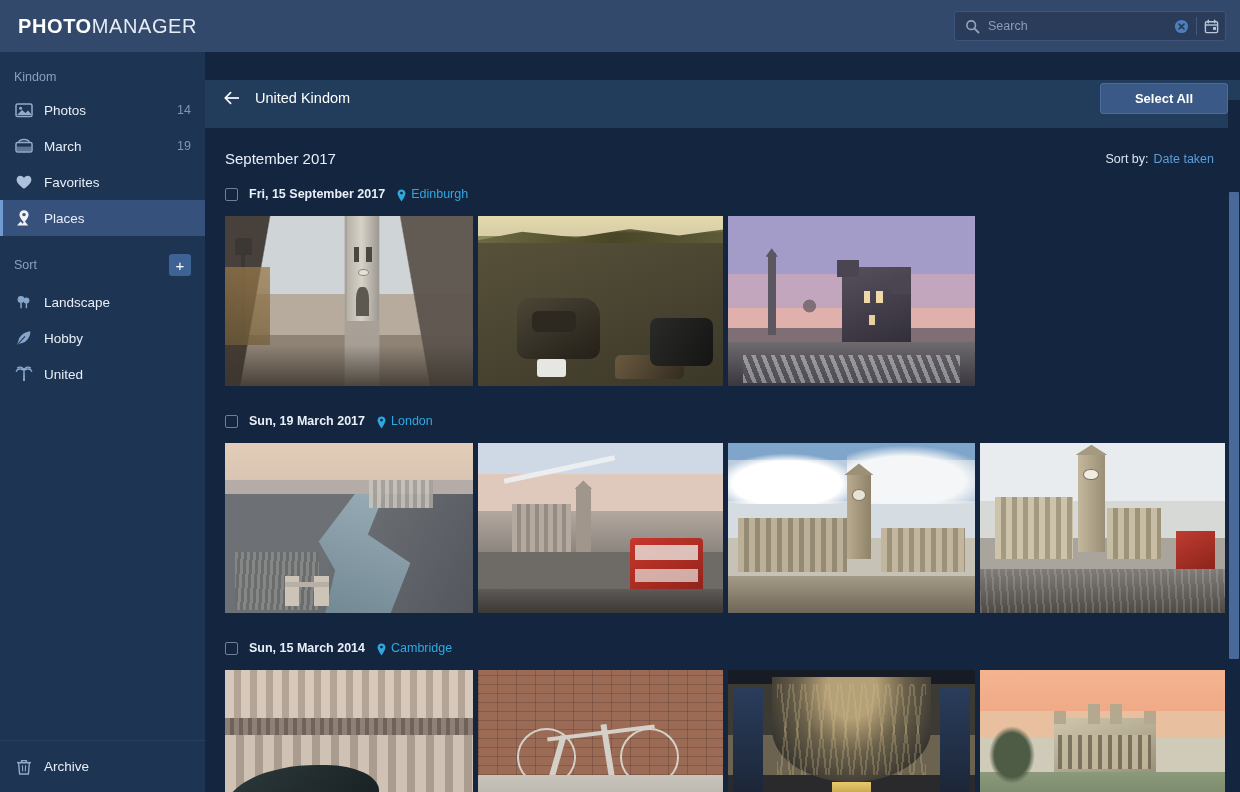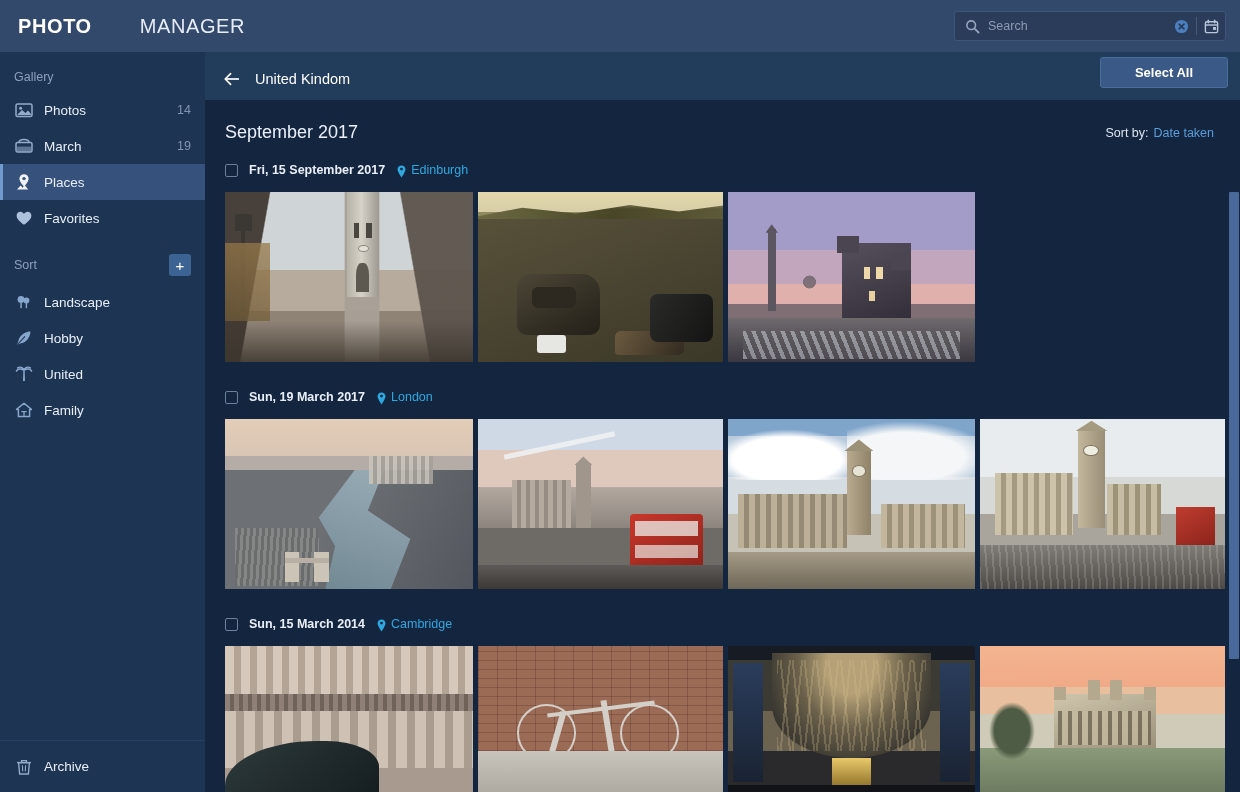--- a/index.html
+++ b/index.html
@@ -14,21 +14,21 @@
   
   .topbar {
     height: 52px; min-height: 52px;
     background: #33496b;
     display: flex; align-items: center; justify-content: space-between;
     padding: 0 14px 0 18px;
     position: relative; z-index: 20;
   }
   .brand { font-size: 20px; letter-spacing: 0.6px; color: #ffffff; white-space: nowrap; }
   .brand .b1 { font-weight: bold; }
-  .brand .b2 { font-weight: normal; color: #e6ecf5; margin-left: 48px; }
+  .brand .b2 { font-weight: normal; color: #e6ecf5; }
 
   .searchwrap {
     width: 272px; height: 30px;
     background: #2a3c5a;
     border: 1px solid #3d557a;
     border-radius: 3px;
     display: flex; align-items: center;
     padding: 0 6px 0 10px;
   }
   .searchwrap .s-ic { width: 15px; height: 15px; flex: 0 0 15px; opacity: .75; }
@@ -80,38 +80,39 @@
     height: 52px; min-height: 52px; border-top: 1px solid #26405f;
     display: flex; align-items: center; padding-left: 14px; cursor: pointer;
     color: #e7eef7; font-size: 13.5px; background: #1e3453;
   }
   .archive .ic { width: 20px; height: 20px; flex: 0 0 20px; margin-right: 10px; opacity: .9; }
 
   
   .main { flex: 1; display: flex; flex-direction: column; min-width: 0; background: #14263f; position: relative; }
   .toolbar {
     height: 48px; min-height: 48px; background: #223c5c;
-    display: flex; align-items: flex-end; justify-content: space-between;
+    display: flex; align-items: center; justify-content: space-between;
     padding: 0 12px 12px 18px;
+    margin-top: 28px;
   }
   .back-grp { display: flex; align-items: center; cursor: pointer; }
   .back-ic { width: 18px; height: 18px; margin-right: 14px; }
   .crumb { color: #ffffff; font-size: 14.5px; }
   .selectall {
     background: #3a5986; border: 1px solid #4a6d9e; color: #ffffff;
     font-size: 13px; font-family: inherit; font-weight: bold;
     padding: 7px 34px; border-radius: 3px; cursor: pointer;
   }
 
   .content { flex: 1; min-height: 0; overflow: hidden; position: relative; padding-right: 12px; }
   .content-head {
     display: flex; align-items: center; justify-content: space-between;
     padding: 22px 14px 14px 20px;
   }
-  .month { color: #e9eff8; font-size: 18px; }
+  .month { color: #e9eff8; font-size: 15px; }
   .sortby { font-size: 12.5px; color: #dbe4ef; }
   .sortby .val { color: #5b9ddb; margin-left: 5px; cursor: pointer; }
 
   .group { padding-left: 20px; }
   .group-head { display: flex; align-items: center; height: 26px; margin-bottom: 9px; }
   .cbx {
     width: 13px; height: 13px; border: 1px solid #6c809b; border-radius: 2px;
     margin-right: 11px; cursor: pointer; background: transparent;
   }
   .gdate { color: #e9eff8; font-size: 12.5px; font-weight: bold; margin-right: 12px; white-space: nowrap; }
@@ -169,21 +170,21 @@
           </svg>
       </span>
     </div>
   </div>
 
   <div class="body">
 
     <div class="sidebar">
       <div class="side-scroll">
         <div class="sec-label">
-          <span>Gallery</span>
+          <span>Kindom</span>
         </div>
 
         <div class="nav-item">
           <span class="ic">
             <svg viewBox="0 0 20 20" width="20" height="20">
                 <rect x="2" y="4" width="16" height="12.5" rx="1.6" fill="none" stroke="#9fb6d4" stroke-width="1.5"></rect>
                 <circle cx="6.6" cy="8.2" r="1.5" fill="#9fb6d4"></circle>
                 <path d="M3 15 L8 10 L11.5 13 L14 10.5 L17 14 L17 15 Z" fill="#9fb6d4"></path>
               </svg>
           </span>
@@ -196,39 +197,39 @@
             <svg viewBox="0 0 20 20" width="20" height="20">
                 <rect x="2" y="6.5" width="16" height="9.5" rx="1.6" fill="none" stroke="#9fb6d4" stroke-width="1.5"></rect>
                 <path d="M5 6.3 C5 4.2 7 3.4 10 3.4 C13 3.4 15 4.2 15 6.3" fill="none" stroke="#9fb6d4" stroke-width="1.5"></path>
                 <rect x="2.8" y="10.6" width="14.4" height="5" fill="#9fb6d4" opacity=".55"></rect>
               </svg>
           </span>
           <span class="lbl">March</span>
           <span class="cnt">19</span>
         </div>
 
+        <div class="nav-item">
+          <span class="ic">
+            <svg viewBox="0 0 20 20" width="20" height="20">
+                <path d="M10 16.6 C10 16.6 2.6 12.1 2.6 7.7 C2.6 5.3 4.4 3.8 6.4 3.8 C8 3.8 9.3 4.8 10 6 C10.7 4.8 12 3.8 13.6 3.8 C15.6 3.8 17.4 5.3 17.4 7.7 C17.4 12.1 10 16.6 10 16.6 Z" fill="#b9cde7"></path>
+              </svg>
+          </span>
+          <span class="lbl">Favorites</span>
+          <span class="cnt"></span>
+        </div>
+
         <div class="nav-item active">
           <span class="ic">
             <svg viewBox="0 0 20 20" width="20" height="20">
                 <path d="M10 2.2 C7.4 2.2 5.4 4.2 5.4 6.7 C5.4 10 10 14.4 10 14.4 C10 14.4 14.6 10 14.6 6.7 C14.6 4.2 12.6 2.2 10 2.2 Z" fill="#ffffff"></path>
                 <circle cx="10" cy="6.6" r="1.7" fill="#36527c"></circle>
                 <path d="M3 17.6 L6.6 13.6 L8.6 15.8 L10.6 13 L14.2 17.6 Z" fill="#ffffff"></path>
               </svg>
           </span>
           <span class="lbl">Places</span>
-          <span class="cnt"></span>
-        </div>
-
-        <div class="nav-item">
-          <span class="ic">
-            <svg viewBox="0 0 20 20" width="20" height="20">
-                <path d="M10 16.6 C10 16.6 2.6 12.1 2.6 7.7 C2.6 5.3 4.4 3.8 6.4 3.8 C8 3.8 9.3 4.8 10 6 C10.7 4.8 12 3.8 13.6 3.8 C15.6 3.8 17.4 5.3 17.4 7.7 C17.4 12.1 10 16.6 10 16.6 Z" fill="#b9cde7"></path>
-              </svg>
-          </span>
-          <span class="lbl">Favorites</span>
           <span class="cnt"></span>
         </div>
 
         <div class="sec-label tags">
           <span>Sort</span>
           <span class="addbtn">+</span>
         </div>
 
         <div class="nav-item">
           <span class="ic">
@@ -255,29 +256,20 @@
         <div class="nav-item">
           <span class="ic">
             <svg viewBox="0 0 20 20" width="20" height="20">
                 <path d="M9.4 6 C6.6 4.2 3.6 5 2.4 7.2 M10.6 6 C13.4 4.2 16.4 5 17.6 7.2 M10 5.6 C8.4 3.2 5.6 2.6 3.6 3.8 M10 5.6 C11.6 3.2 14.4 2.6 16.4 3.8" fill="none" stroke="#8fb0d6" stroke-width="1.5" stroke-linecap="round"></path>
                 <path d="M9.3 6.6 L9 17 L11 17 L10.7 6.6 Z" fill="#8fb0d6"></path>
               </svg>
           </span>
           <span class="lbl">United</span>
         </div>
 
-        <div class="nav-item">
-          <span class="ic">
-            <svg viewBox="0 0 20 20" width="20" height="20">
-                <path d="M10 3.2 L17.4 9.4 L15.6 9.4 L15.6 16.4 L4.4 16.4 L4.4 9.4 L2.6 9.4 Z" fill="none" stroke="#8fb0d6" stroke-width="1.5" stroke-linejoin="round"></path>
-                <path d="M10 16.4 L10 11.6 M7.4 11.6 L12.6 11.6" stroke="#8fb0d6" stroke-width="1.3"></path>
-              </svg>
-          </span>
-          <span class="lbl">Family</span>
-        </div>
       </div>
 
       <div class="archive">
         <span class="ic">
           <svg viewBox="0 0 20 20" width="20" height="20">
               <path d="M4.6 5.6 L15.4 5.6 L14.4 17 L5.6 17 Z" fill="none" stroke="#9fb6d4" stroke-width="1.4"></path>
               <line x1="3" y1="5.6" x2="17" y2="5.6" stroke="#9fb6d4" stroke-width="1.5"></line>
               <path d="M7.6 5.4 L7.6 3.6 L12.4 3.6 L12.4 5.4" fill="none" stroke="#9fb6d4" stroke-width="1.4"></path>
               <line x1="8.4" y1="8.4" x2="8.7" y2="14.4" stroke="#9fb6d4" stroke-width="1.1"></line>
               <line x1="11.6" y1="8.4" x2="11.3" y2="14.4" stroke="#9fb6d4" stroke-width="1.1"></line>

